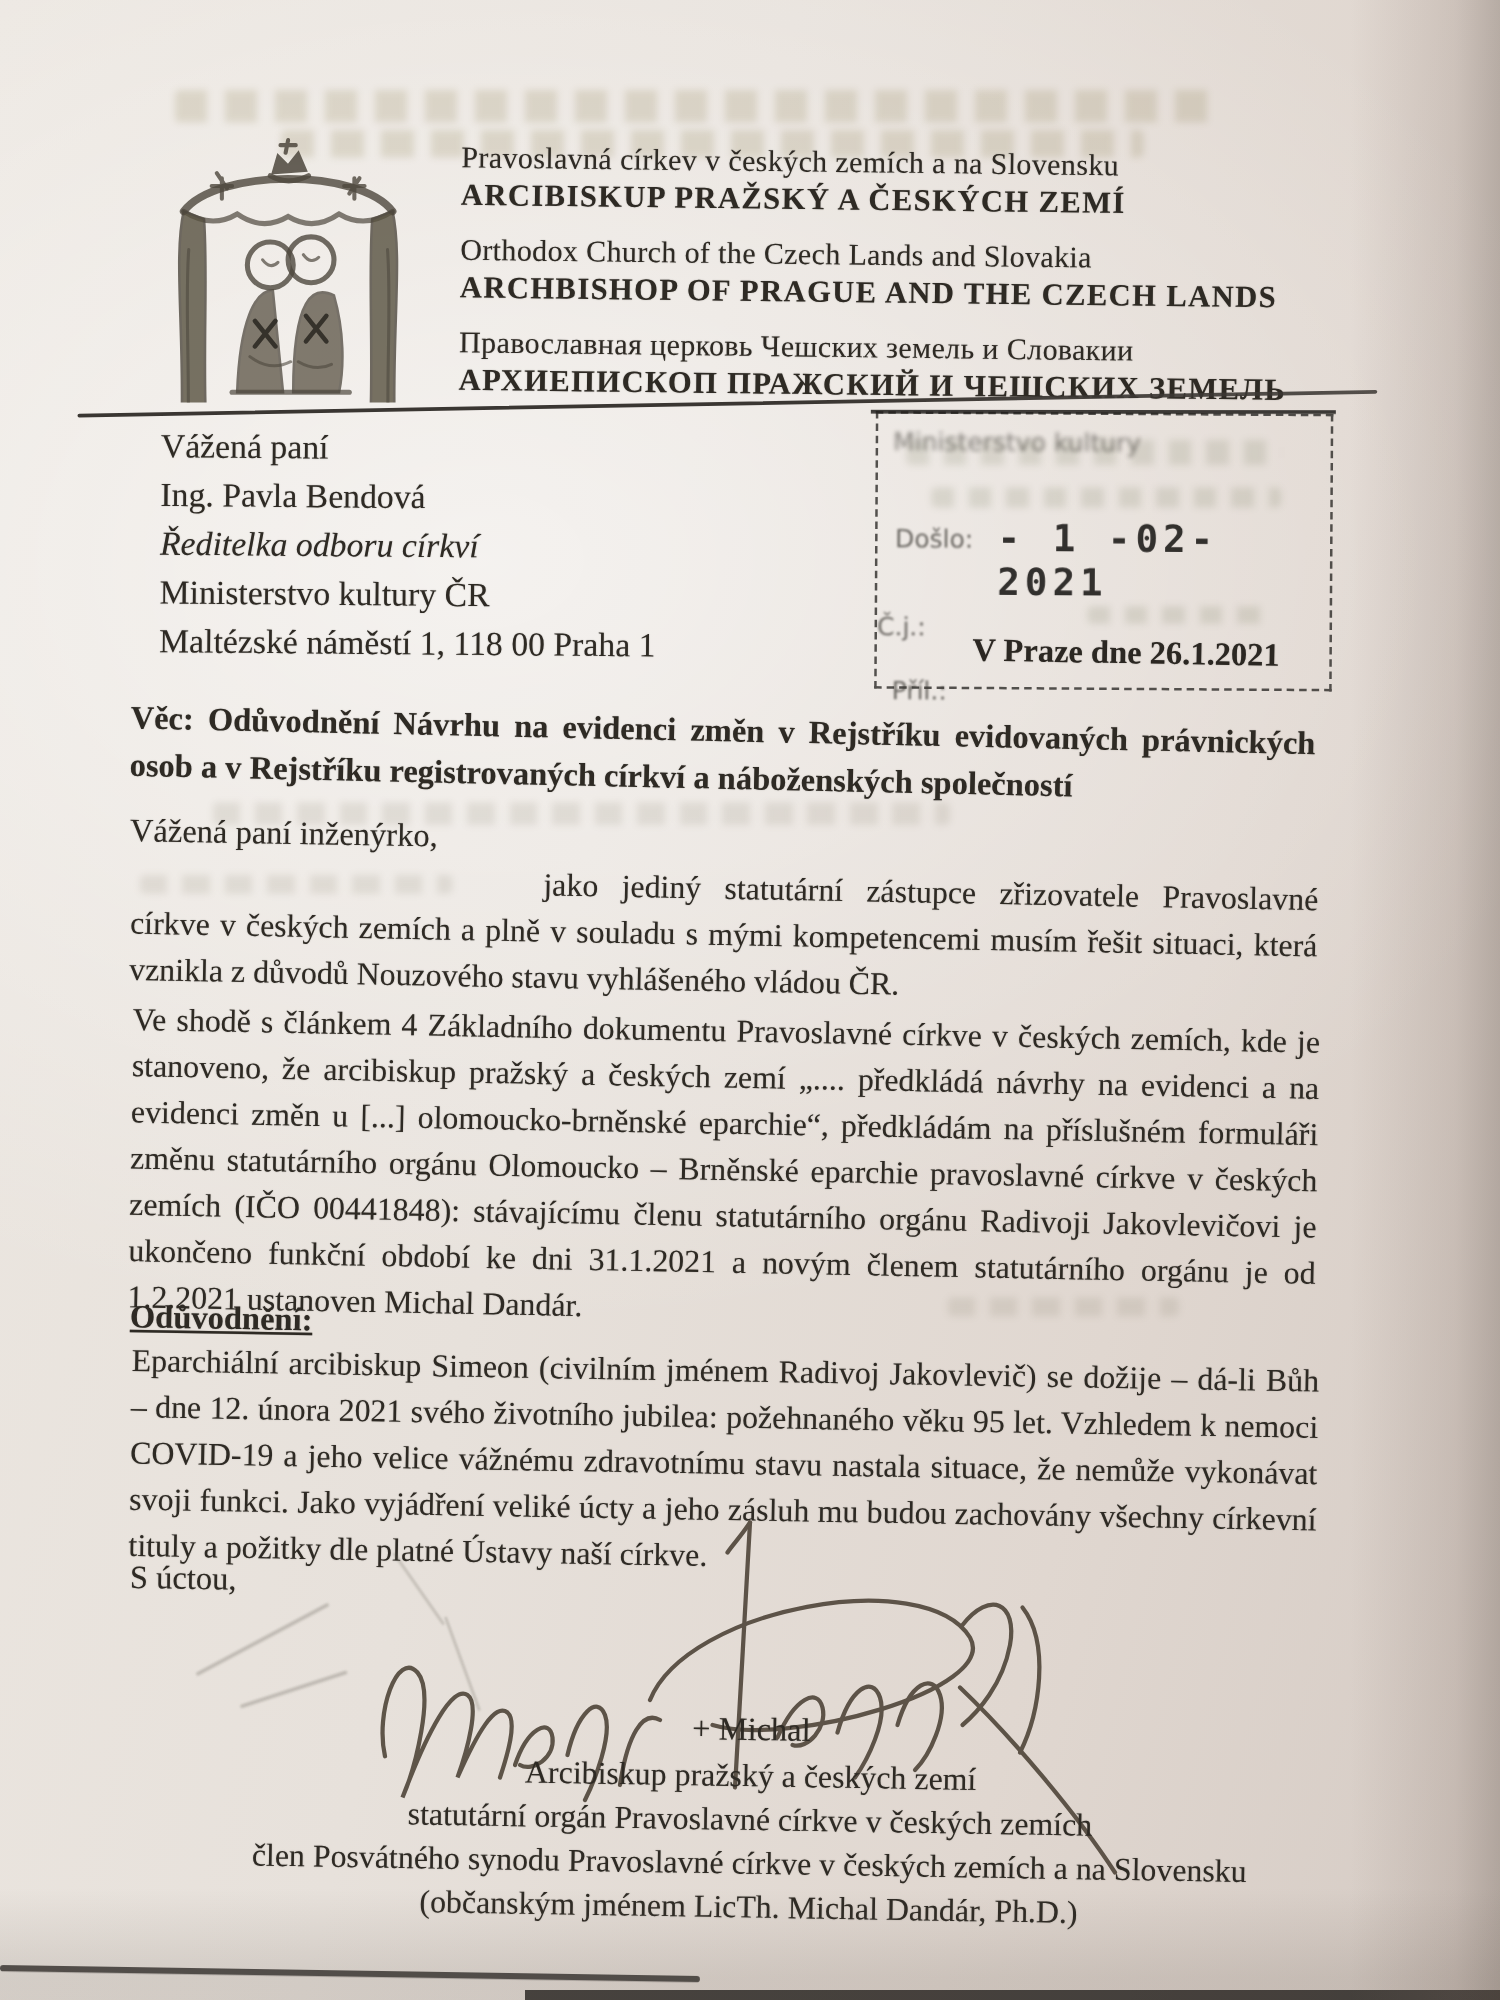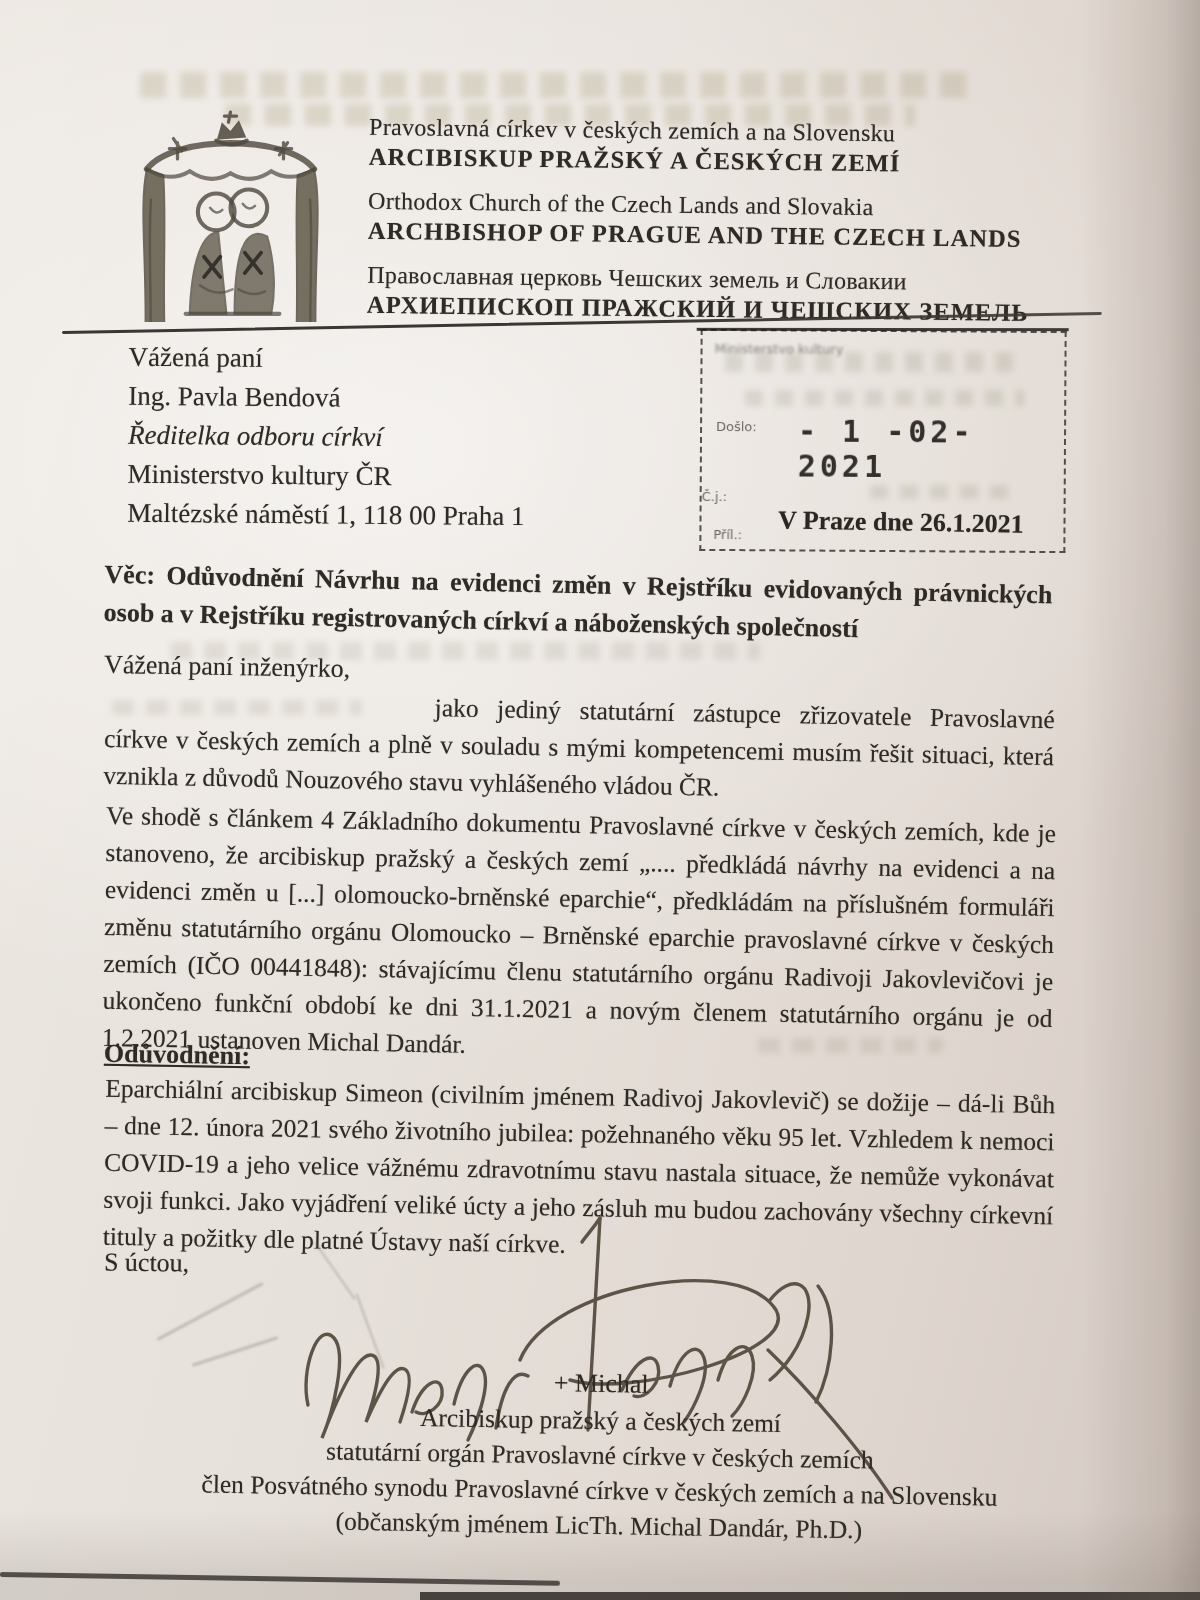--- a/index.html
+++ b/index.html
@@ -37,21 +37,21 @@
   
   .recipient { position:absolute; left:128px; top:340px; width:520px; font-size:27px; line-height:39px; transform:rotate(.5deg); }
   .recipient .it { font-style:italic; }
 
   
   .stamp { position:absolute; left:700px; top:330px; width:362px; height:218px;
     border:2px dashed rgba(45,43,40,.8); transform:rotate(.35deg);
     font-family:"DejaVu Sans","Liberation Sans",sans-serif; }
   .stamp-topline { position:absolute; left:-6px; top:-4px; width:372px; height:3px;
     background:rgba(30,28,26,.85); filter:blur(.4px); transform:rotate(-.3deg); }
-  .stamp-label { position:absolute; color:rgba(60,58,52,.75); filter:blur(.7px); font-size:13px; }
+  .stamp-label { position:absolute; color:rgba(60,58,52,.75); filter:blur(.7px); font-size:20px; }
   .stamp-date { position:absolute; left:96px; top:82px; font-size:30px; font-weight:bold;
     letter-spacing:4px; color:rgba(35,33,30,.92); filter:blur(.4px);
     font-family:"DejaVu Sans Mono","Liberation Mono",monospace; }
   .date-line { position:absolute; left:778px; top:508px; width:300px; font-size:26px; font-weight:600;
     transform:rotate(1deg); color:#2b2archa; color:#2b2722; }
 
   
   .subject { position:absolute; left:104px; top:566px; width:948px; font-size:26px; line-height:38px;
     font-weight:bold; text-align:justify; transform:rotate(1.25deg); }
   .salutation { position:absolute; left:104px; top:652px; font-size:26px; transform:rotate(1deg); }
@@ -140,21 +140,21 @@
     <div>Ministerstvo kultury ČR</div>
     <div>Maltézské náměstí 1, 118 00 Praha 1</div>
   </div>
 
   <div class="stamp">
     <div class="stamp-topline"></div>
     <div class="stamp-label" style="left:12px; top:10px; filter:blur(1.6px); opacity:.8;">Ministerstvo kultury</div>
     <div class="stamp-label" style="left:14px; top:88px;">Došlo:</div>
     <div class="stamp-date">- 1 -02- 2021</div>
     <div class="stamp-label" style="left:0; top:158px;">Č.j.:</div>
-    <div class="stamp-label" style="left:12px; top:196px;">Příl.:</div>
+    <div class="stamp-label" style="left:12px; top:209px;">Příl.:</div>
   </div>
 
   <div class="date-line soft">V Praze dne 26.1.2021</div>
 
   <div class="subject soft">
     <span>Věc:</span>
     <span> </span>
     <span>Odůvodnění Návrhu na evidenci změn v Rejstříku evidovaných právnických osob a v Rejstříku registrovaných církví a náboženských společností</span>
   </div>
 

